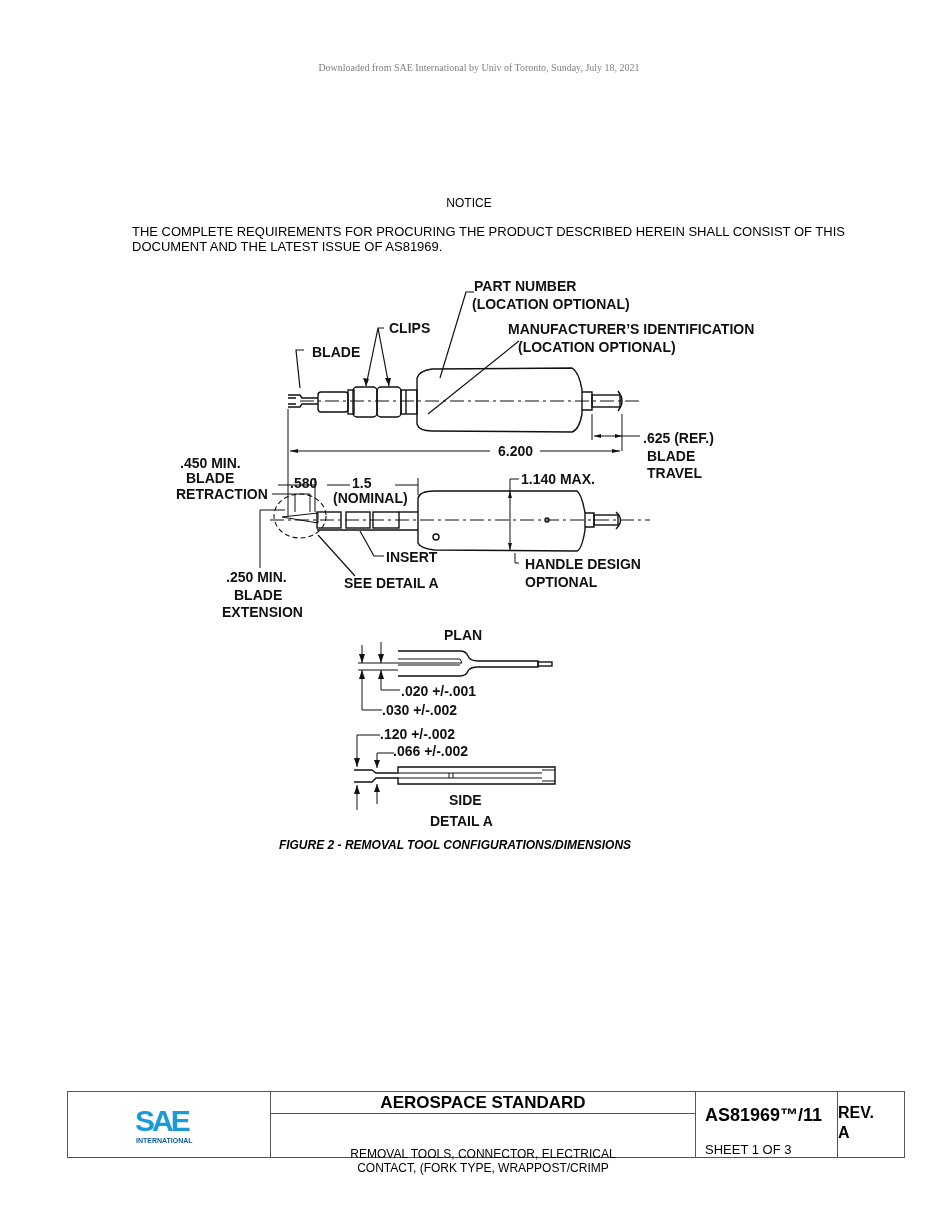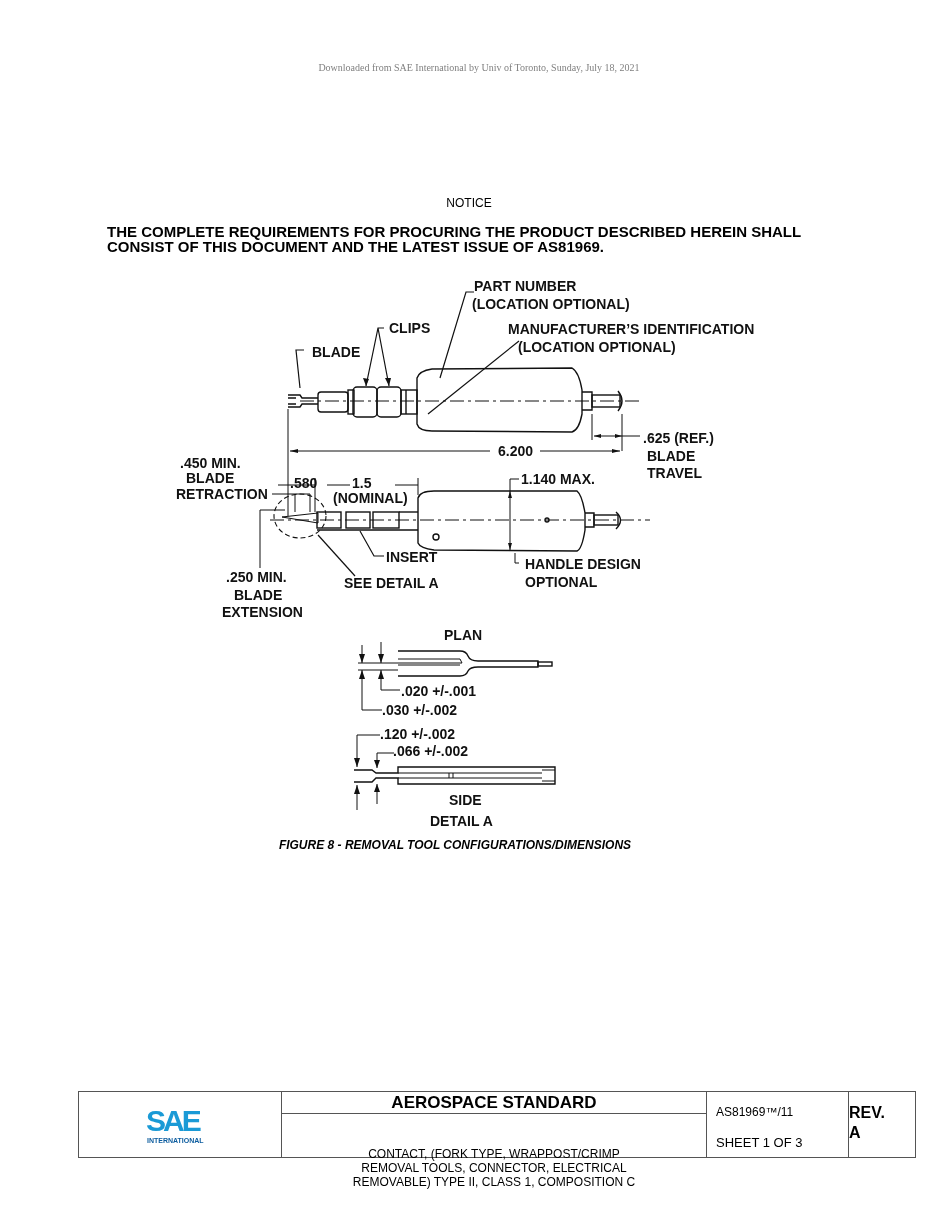--- a/index.html
+++ b/index.html
@@ -1,29 +1,29 @@
 <!DOCTYPE html>
 <html><head>
 <meta charset="utf-8">
 <style>
   html, body { margin:0; padding:0; background:#ffffff; }
   body { width:950px; height:1230px; position:relative; overflow:hidden; font-family:"Liberation Sans", sans-serif; color:#000; }
   .dl-banner { position:absolute; top:14px; left:4px; width:950px; text-align:center; font-family:"Liberation Serif", serif; font-size:10px; color:#808080;margin-top:48px; }
   .notice-title { position:absolute; top:196px; left:0; width:938px; text-align:center; font-size:12px; }
-  .notice-body { position:absolute; top:224px; left:107px; width:720px; font-size:15px; line-height:15px;font-weight:bold; }
+  .notice-body { position:absolute; top:224px; left:132px; width:720px; font-size:13px; line-height:15px; }
   .figure { position:absolute; left:0; top:0; }
   .fig-caption { position:absolute; top:838px; left:0; width:910px; text-align:center; font-size:12px; font-weight:bold; font-style:italic; }
   svg text { font-family:"Liberation Sans", sans-serif; font-weight:bold; font-size:14px; fill:#111; }
-  .tb { position:absolute; top:1091px; left:78px; width:838px; height:67px; border:1px solid #555; box-sizing:border-box; display:flex; }
+  .tb { position:absolute; top:1091px; left:67px; width:838px; height:67px; border:1px solid #555; box-sizing:border-box; display:flex; }
   .tb-logo { width:202px; border-right:1px solid #555; display:flex; align-items:center; justify-content:center; }
   .tb-mid { width:424px; border-right:1px solid #555; display:flex; flex-direction:column;gap:32px; }
   .tb-std { height:21px; border-bottom:1px solid #555; text-align:center; font-weight:bold; font-size:17px; line-height:22px; }
   .tb-desc { flex:1; text-align:center; font-size:12px; line-height:14px; padding-top:1px; }
   .tb-doc { width:142px; border-right:1px solid #555; padding:13px 0 0 9px; box-sizing:border-box; }
-  .tb-docnum { font-weight:normal; font-size:12px; }
+  .tb-docnum { font-weight:bold; font-size:18px; }
   .tb-sheet { font-size:13px; margin-top:16px; }
   .tb-rev { flex:1; text-align:left; font-weight:bold; font-size:16px; padding-top:11px; line-height:20px; }
 </style>
 </head>
 <body>
 
 <div class="dl-banner">Downloaded from SAE International by Univ of Toronto, Sunday, July 18, 2021</div>
 
 <div class="notice-title">NOTICE</div>
 <div class="notice-body">THE COMPLETE REQUIREMENTS FOR PROCURING THE PRODUCT DESCRIBED HEREIN SHALL CONSIST OF THIS DOCUMENT AND THE LATEST ISSUE OF AS81969.</div>
@@ -175,35 +175,34 @@
 
   <text x="444" y="640">PLAN</text>
   <text x="401" y="696">.020 +/-.001</text>
   <text x="382" y="715">.030 +/-.002</text>
   <text x="380" y="739">.120 +/-.002</text>
   <text x="393" y="756">.066 +/-.002</text>
   <text x="449" y="805">SIDE</text>
   <text x="430" y="826">DETAIL A</text>
 </svg>
 
-<div class="fig-caption">FIGURE 8 - REMOVAL TOOL CONFIGURATIONS/DIMENSIONS</div>
+<div class="fig-caption">FIGURE 2 - REMOVAL TOOL CONFIGURATIONS/DIMENSIONS</div>
 
 <div class="tb">
   <div class="tb-logo">
     <svg width="70" height="44" viewBox="0 0 70 44">
       <text x="1" y="28" style="font-family:'Liberation Sans',sans-serif;font-weight:bold;font-size:30px;fill:#1a9ad6;letter-spacing:-3px;">SAE</text>
       <text x="2" y="40" style="font-family:'Liberation Sans',sans-serif;font-weight:bold;font-size:7px;fill:#0c5c9e;">INTERNATIONAL</text>
     </svg>
   </div>
   <div class="tb-mid">
     <div class="tb-std">AEROSPACE STANDARD</div>
     <div class="tb-desc">
+      <div>REMOVAL TOOLS, CONNECTOR, ELECTRICAL</div>
       <div>CONTACT, (FORK TYPE, WRAPPOST/CRIMP</div>
-      <div>REMOVAL TOOLS, CONNECTOR, ELECTRICAL</div>
-      <div>REMOVABLE) TYPE II, CLASS 1, COMPOSITION C</div>
     </div>
   </div>
   <div class="tb-doc">
     <div class="tb-docnum">AS81969™/11</div>
     <div class="tb-sheet">SHEET 1 OF 3</div>
   </div>
   <div class="tb-rev">
     <div>REV.</div>
     <div>A</div>
   </div>

